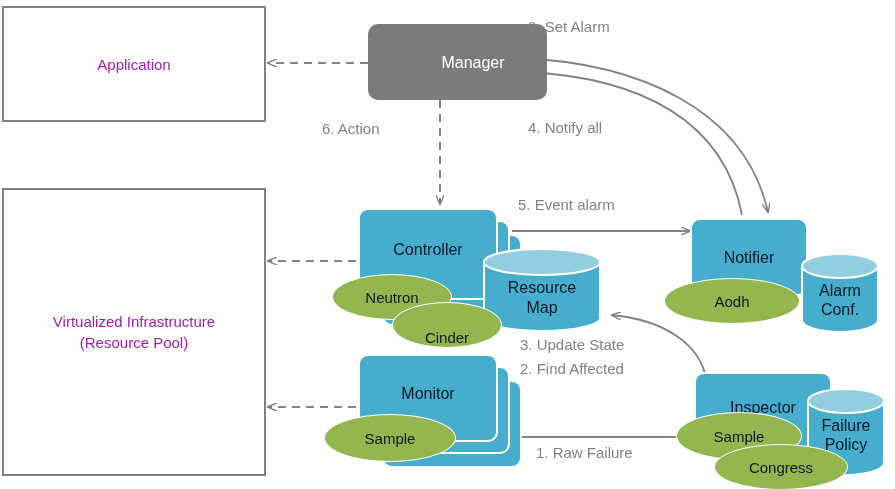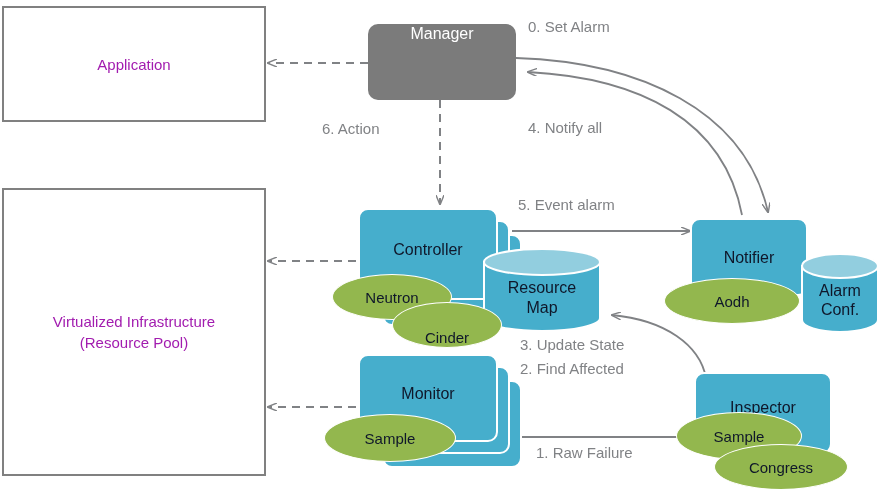--- a/index.html
+++ b/index.html
@@ -7,21 +7,21 @@
        font-family:"Liberation Sans","DejaVu Sans",sans-serif;}
   #stage{position:absolute;left:0;top:0;width:895px;height:489px;}
   svg.layer{position:absolute;left:0;top:0;width:895px;height:489px;}
   .plain-box{position:absolute;background:#ffffff;border:2px solid #808080;box-sizing:border-box;
              display:flex;align-items:center;justify-content:center;text-align:center;}
   .plain-box .bx-label{color:#a21caf;font-size:15px;line-height:21px;}
   .node{position:absolute;}
   .rrect{position:absolute;border-radius:10px;box-sizing:border-box;}
   .teal{background:#46AECC;border:2px solid #ffffff;}
   .mgr{position:absolute;background:#7B7B7B;border-radius:10px;
-       display:flex;align-items:flex-start;justify-content:center;}
+       display:flex;align-items:center;justify-content:center;padding-left:31px;}
   .mgr .nd-label{color:#ffffff;font-size:16px;}
   .nd-label{position:absolute;color:#0f172a;font-size:16px;line-height:19px;
             text-align:center;white-space:nowrap;}
   .cyl{position:absolute;}
   .ell{position:absolute;background:#93B74E;border-radius:50%;border:1px solid #ffffff;
        display:flex;align-items:center;justify-content:center;}
   .ell .nd-label{position:static;font-size:15px;}
   .edge-label{position:absolute;color:#808285;font-size:15px;line-height:19px;white-space:nowrap;}
 </style>
 </head>
@@ -115,20 +115,28 @@
     <span class="nd-label" style="left:0;top:47px;width:80px;">Conf.</span>
   </div>
 
   <div class="ell" style="left:664px;top:278px;width:134px;height:44px;">
     <span class="nd-label">Aodh</span>
   </div>
 
   <div class="rrect teal" style="left:694px;top:372px;width:138px;height:82px;"></div>
   <span class="nd-label" style="left:694px;top:398px;width:138px;">Inspector</span>
 
+  <div class="cyl" style="left:806px;top:388px;width:80px;height:88px;">
+    <svg width="80" height="88" viewBox="0 0 80 88">
+      <path d="M2,13 L2,75 A38,12 0 0 0 78,75 L78,13 Z" fill="#46AECC" stroke="#ffffff" stroke-width="2"></path>
+      <ellipse cx="40" cy="13" rx="38" ry="12" fill="#92CEDF" stroke="#ffffff" stroke-width="2"></ellipse>
+    </svg>
+    <span class="nd-label" style="left:0;top:28px;width:80px;">Failure</span>
+    <span class="nd-label" style="left:0;top:47px;width:80px;">Policy</span>
+  </div>
 
   <div class="ell" style="left:676px;top:412px;width:124px;height:46px;">
     <span class="nd-label">Sample</span>
   </div>
   <div class="ell" style="left:714px;top:444px;width:132px;height:44px;">
     <span class="nd-label">Congress</span>
   </div>
 
   <span class="edge-label" style="left:528px;top:17px;">0. Set Alarm</span>
   <span class="edge-label" style="left:528px;top:118px;">4. Notify all</span>

